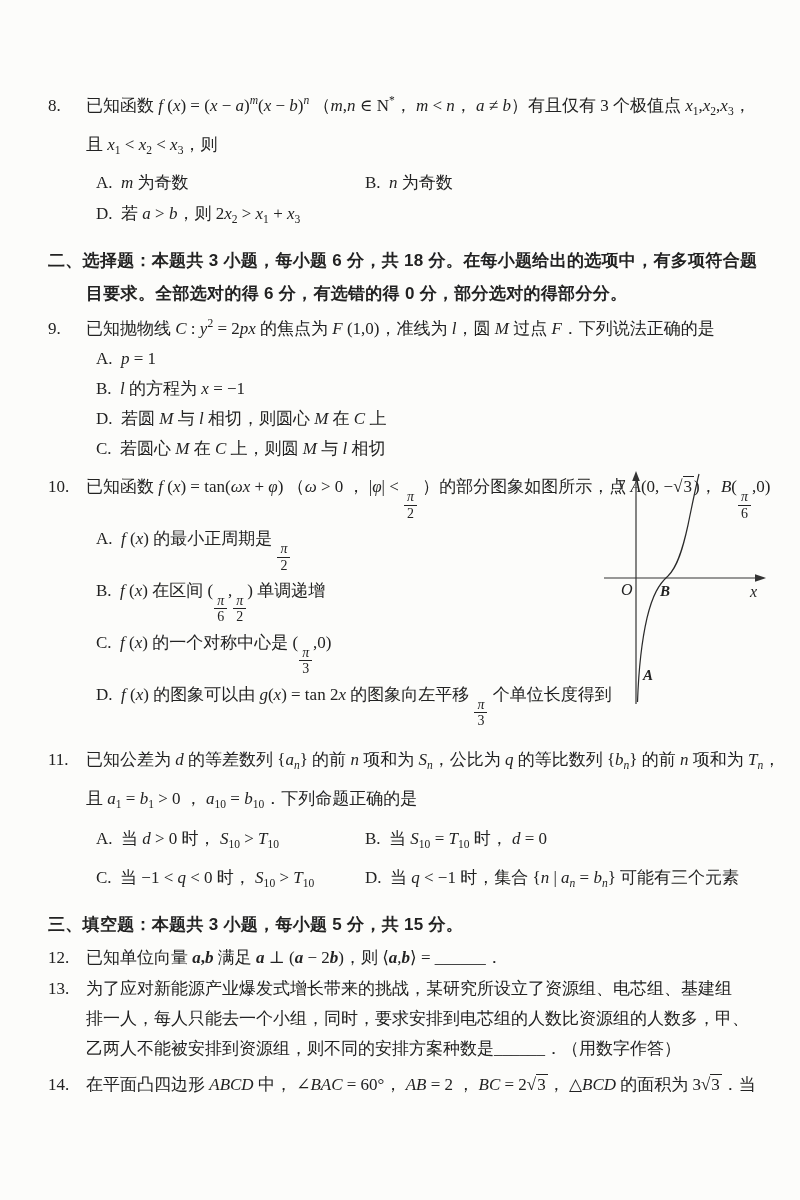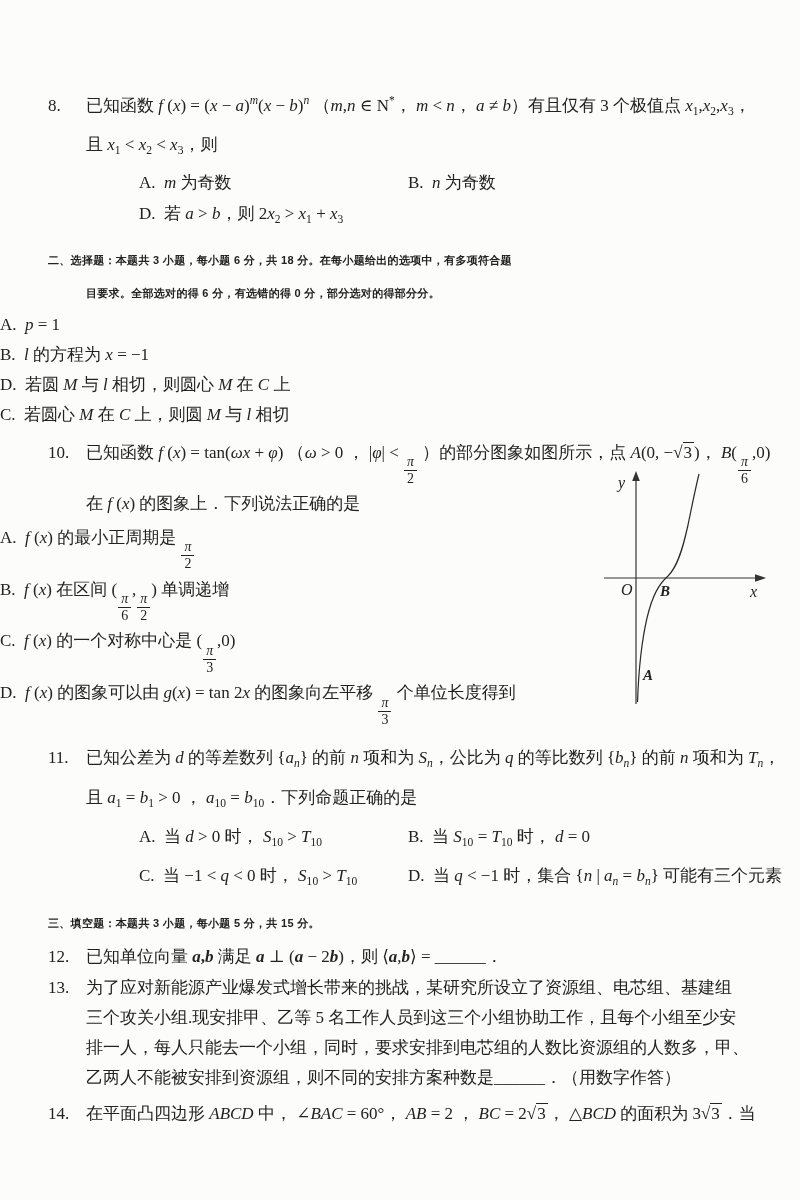--- a/index.html
+++ b/index.html
@@ -1,26 +1,26 @@
 <!DOCTYPE html>
 <html><head>
 <meta charset="utf-8">
 <style>
   html,body{margin:0;padding:0;background:#e8e8e6;}
   .sheet{width:800px;height:1200px;margin:0 auto;position:relative;background:#fcfcfa;
          font-family:"Liberation Serif","DejaVu Serif",serif;font-size:17px;color:#222;
          overflow:hidden;}
   .content{position:absolute;inset:0;padding-top:84px;}
   .ln{padding-left:86px;line-height:33px;white-space:nowrap;}
-  .opt-ln{line-height:31px;white-space:nowrap;}
-  .optrow{display:flex;padding-left:96px;line-height:31px;white-space:nowrap;margin-left:43px;}
+  .opt-ln{padding-left:96px;line-height:31px;white-space:nowrap;}
+  .optrow{display:flex;padding-left:96px;line-height:31px;white-space:nowrap;}
   .optrow .c1{width:269px;flex:0 0 269px;}
   .qnum{display:inline-block;width:38px;margin-left:-38px;}
   .sec{font-family:"Liberation Sans","DejaVu Sans",sans-serif;font-weight:700;
-       font-size:11px;letter-spacing:.3px;}
+       font-size:17px;letter-spacing:.3px;}
   .pl48{padding-left:48px;}
   .q10opt{margin-top:2px;}
   .mt8{margin-top:8px;} .mt14{margin-top:14px;} .mt6{margin-top:6px;}
   .q13ln{line-height:30px;} .q14ln{line-height:30px;}
   i{font-style:italic;}
   sup,sub{font-size:.68em;}
   .frac{display:inline-flex;flex-direction:column;align-items:center;vertical-align:-0.62em;
         line-height:1.12;font-size:.82em;margin:0 1px;}
   .frac .fn{border-bottom:1px solid #222;padding:0 3px;}
   .frac .fd{padding:0 3px;}
@@ -46,35 +46,35 @@
         <span>D.&nbsp;&nbsp;若 <i>a</i> &gt; <i>b</i>，则 2<i>x</i><sub>2</sub> &gt; <i>x</i><sub>1</sub> + <i>x</i><sub>3</sub></span>
       </div>
     </div>
 
     <div class="mt8">
       <div class="ln sec pl48">二、选择题：本题共 3 小题，每小题 6 分，共 18 分。在每小题给出的选项中，有多项符合题</div>
       <div class="ln sec">目要求。全部选对的得 6 分，有选错的得 0 分，部分选对的得部分分。</div>
     </div>
 
     <div>
+      <div class="ln" style="line-height:30px"><span class="qnum">9.</span><span>已知抛物线 <i>C</i> : <i>y</i><sup>2</sup> = 2<i>px</i> 的焦点为 <i>F</i> (1,0)，准线为 <i>l</i>，圆 <i>M</i> 过点 <i>F</i>．下列说法正确的是</span></div>
       <div class="opt-ln" style="line-height:30px">A.&nbsp;&nbsp;<i>p</i> = 1</div>
       <div class="opt-ln" style="line-height:30px">B.&nbsp;&nbsp;<i>l</i> 的方程为 <i>x</i> = −1</div>
       <div class="opt-ln" style="line-height:30px">D.&nbsp;&nbsp;若圆 <i>M</i> 与 <i>l</i> 相切，则圆心 <i>M</i> 在 <i>C</i> 上</div>
       <div class="opt-ln" style="line-height:30px">C.&nbsp;&nbsp;若圆心 <i>M</i> 在 <i>C</i> 上，则圆 <i>M</i> 与 <i>l</i> 相切</div>
     </div>
 
     <div class="mt6">
       <div class="ln"><span class="qnum">10.</span><span>已知函数 <i>f</i> (<i>x</i>) = tan(<i>ωx</i> + <i>φ</i>) （<i>ω</i> &gt; 0 ， |<i>φ</i>| &lt; <span class="frac">
               <span class="fn"><i>π</i></span>
               <span class="fd">2</span>
             </span> ）的部分图象如图所示，点 <i>A</i>(0, −<span class="sqrt">√<span class="srd">3</span></span>)， <i>B</i>(<span class="frac">
               <span class="fn"><i>π</i></span>
               <span class="fd">6</span>
             </span>,0)</span></div>
-      <div class="ln">在 <i>f</i> (<i>x</i>) 的图象上．下列说法正确的是</div>
       <div class="opt-ln q10opt">A.&nbsp;&nbsp;<i>f</i> (<i>x</i>) 的最小正周期是 <span class="frac">
             <span class="fn"><i>π</i></span>
             <span class="fd">2</span>
           </span></div>
       <div class="opt-ln q10opt">B.&nbsp;&nbsp;<i>f</i> (<i>x</i>) 在区间 (<span class="frac">
             <span class="fn"><i>π</i></span>
             <span class="fd">6</span>
           </span>,<span class="frac">
             <span class="fn"><i>π</i></span>
             <span class="fd">2</span>
@@ -105,21 +105,20 @@
     <div class="mt8">
       <div class="ln sec pl48">三、填空题：本题共 3 小题，每小题 5 分，共 15 分。</div>
     </div>
 
     <div>
       <div class="ln"><span class="qnum">12.</span><span>已知单位向量 <b><i>a</i>,<i>b</i></b> 满足 <b><i>a</i></b> ⊥ (<b><i>a</i></b> − 2<b><i>b</i></b>)，则 ⟨<b><i>a</i></b>,<b><i>b</i></b>⟩ = ______．</span></div>
     </div>
 
     <div>
       <div class="ln q13ln"><span class="qnum">13.</span><span>为了应对新能源产业爆发式增长带来的挑战，某研究所设立了资源组、电芯组、基建组</span></div>
-      <div class="ln q13ln">三个攻关小组.现安排甲、乙等 5 名工作人员到这三个小组协助工作，且每个小组至少安</div>
       <div class="ln q13ln">排一人，每人只能去一个小组，同时，要求安排到电芯组的人数比资源组的人数多，甲、</div>
       <div class="ln q13ln">乙两人不能被安排到资源组，则不同的安排方案种数是______．（用数字作答）</div>
     </div>
 
     <div class="mt6">
       <div class="ln q14ln"><span class="qnum">14.</span><span>在平面凸四边形 <i>ABCD</i> 中， ∠<i>BAC</i> = 60°， <i>AB</i> = 2 ， <i>BC</i> = 2<span class="sqrt">√<span class="srd">3</span></span>， △<i>BCD</i> 的面积为 3<span class="sqrt">√<span class="srd">3</span></span>．当</span></div>
 
     </div>
 
   </div>

